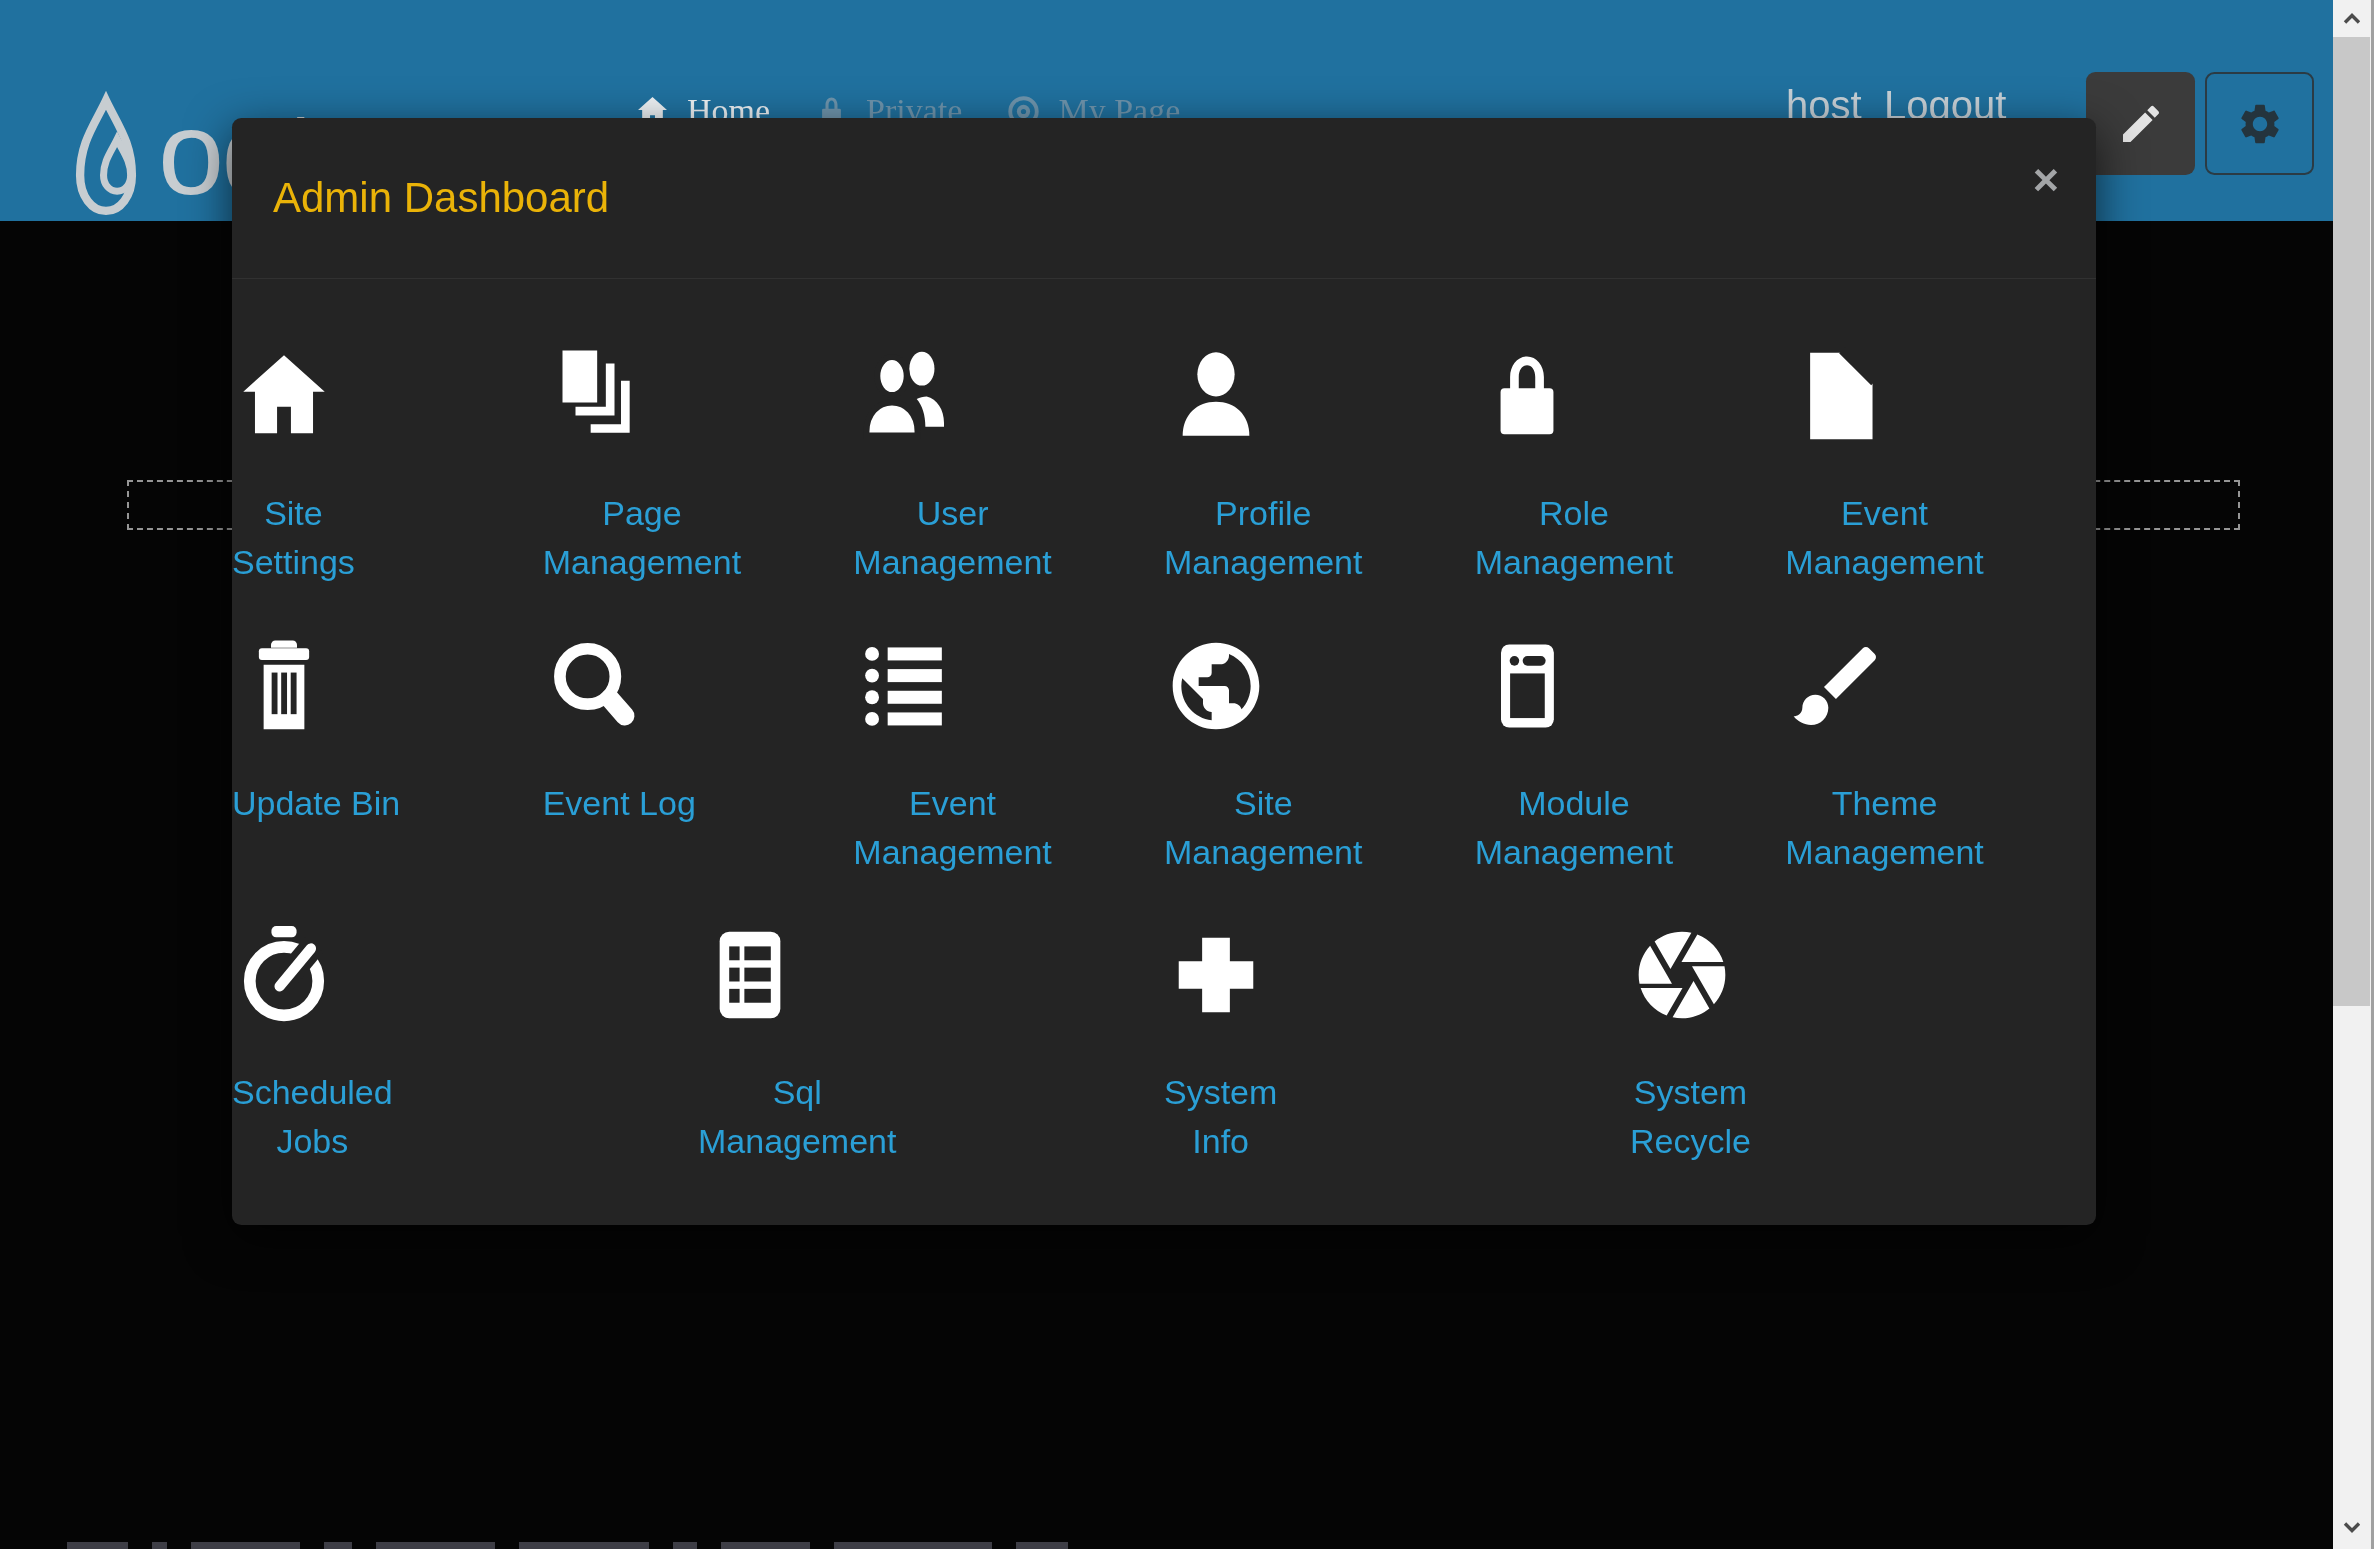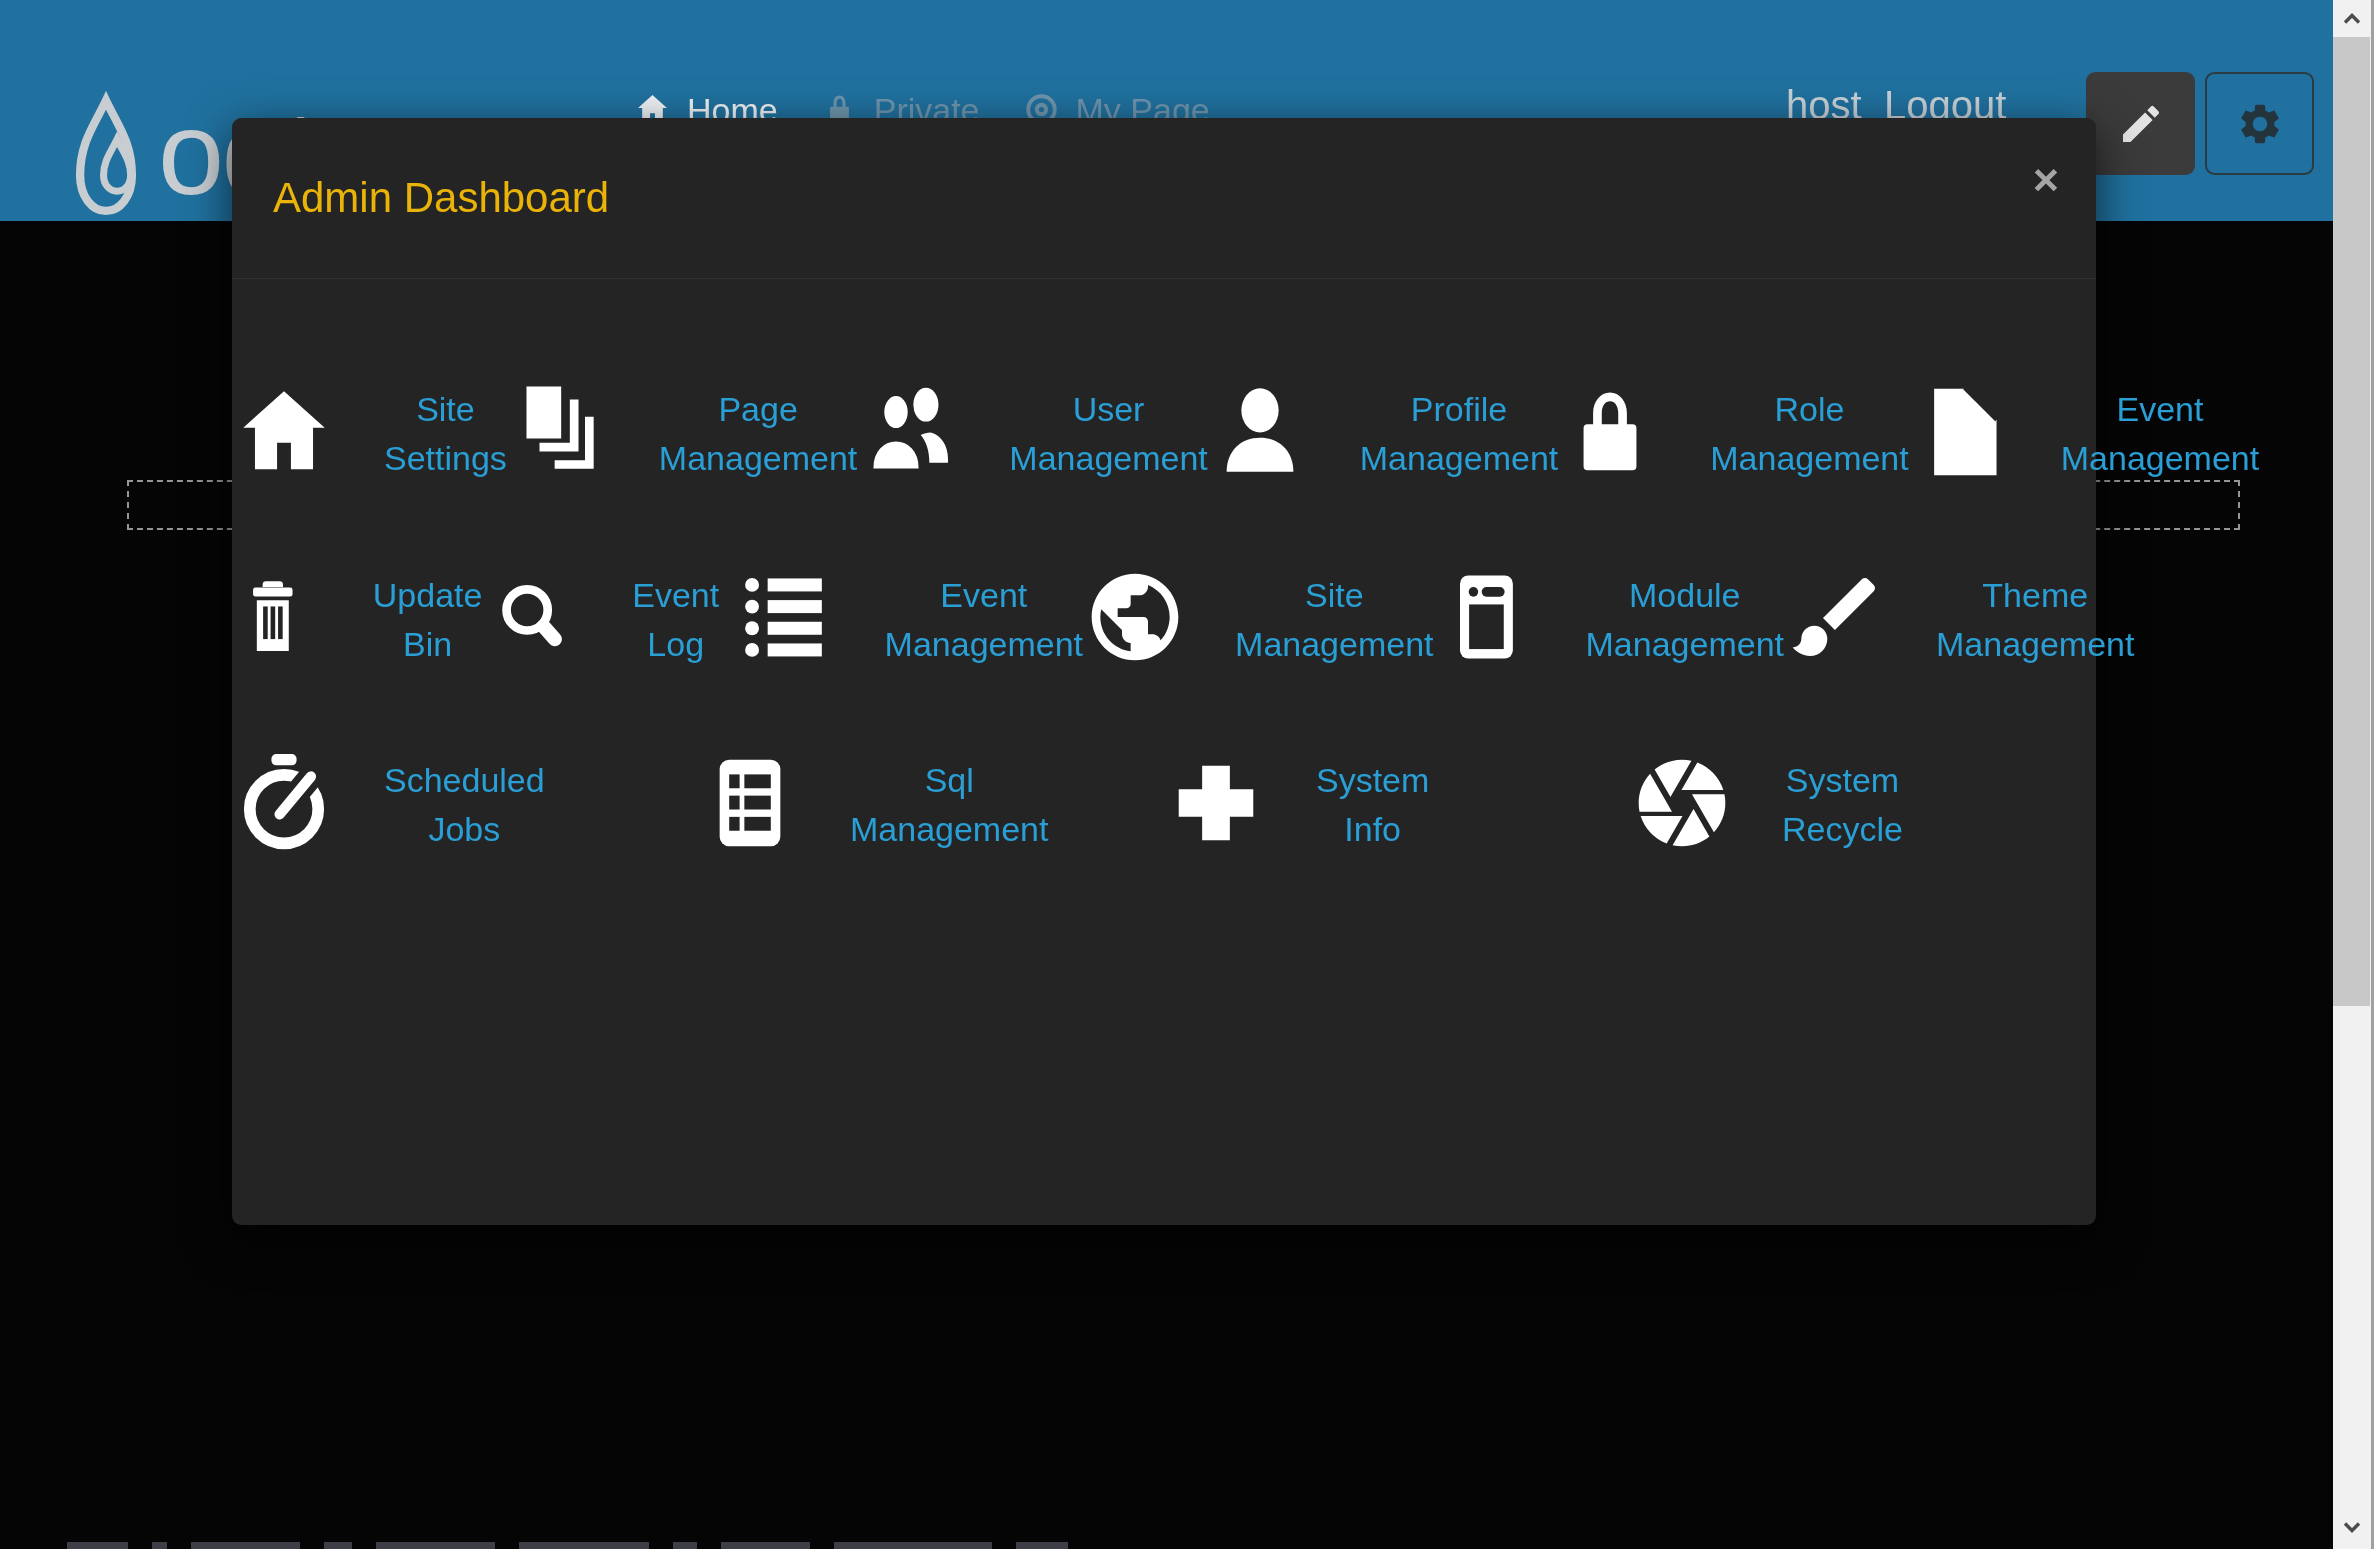--- a/index.html
+++ b/index.html
@@ -5,22 +5,22 @@
   html,body{margin:0;padding:0;width:2375px;height:1549px;background:#060606;
     font-family:"Liberation Sans","DejaVu Sans",sans-serif;-webkit-font-smoothing:antialiased;}
   #stage{position:relative;width:2375px;height:1549px;overflow:hidden;background:var(--page-bg,#060606);}
 
   
   .topbar{position:absolute;left:0;top:0;width:2333px;height:221px;background:var(--header-bg,#20719f);}
   .brand{position:absolute;left:69px;top:89px;display:flex;align-items:flex-start;color:#c7cdd1;}
   .brand-drop{width:74px;height:139px;}
   .brand-name{position:absolute;left:89px;top:3.7px;font-size:119px;letter-spacing:-2.8px;color:#c7cdd1;line-height:1;}
   .mainnav{position:absolute;left:634px;top:0;height:221px;display:flex;align-items:center;}
-  .nav-item{display:flex;align-items:flex-start;gap:16px;margin-right:43px;font-size:34px;
-    color:var(--nav-muted,#6f95ad);text-decoration:none;cursor:pointer;}
+  .nav-item{display:flex;align-items:flex-end;gap:16px;margin-right:43px;font-size:34px;
+    color:var(--nav-muted,#6f95ad);text-decoration:none;cursor:pointer;font-family:Liberation Serif, serif;}
   .nav-item.active{color:var(--nav-active,#eef2f5);}
   .nav-ic{width:37px;height:37px;flex:0 0 auto;}
   .hdr-link{position:absolute;top:83px;font-size:40px;color:#c8d1d7;text-decoration:none;cursor:pointer;}
   .hdr-link.host{left:1786px;}
   .hdr-link.logout{left:1884px;}
   .hdr-btn{position:absolute;top:72px;width:109px;height:103px;border-radius:9.3px;border:none;
     display:flex;align-items:center;justify-content:center;cursor:pointer;padding:0;background:transparent;}
   .hdr-btn.edit{left:2086px;background:#3b3b3b;color:#e3e3e3;}
   .hdr-btn.gear{left:2205px;background:transparent;border:2.8px solid #2b3b44;color:#24343d;}
   .hdr-btn svg{width:48px;height:48px;}
@@ -33,21 +33,21 @@
 
   
   .modal{position:absolute;left:232px;top:118px;width:1864px;height:1107px;background:var(--modal-bg,#242424);
     border-radius:9.3px;box-shadow:0 13px 46px rgba(0,0,0,.65);}
   .modal-header{position:relative;height:160px;border-bottom:0.9px solid #313131;}
   .modal-title{position:absolute;left:41px;top:50%;transform:translateY(-50%);font-size:42px;color:#eab308;}
   .modal-close{position:absolute;right:37px;top:39px;background:none;border:none;cursor:pointer;
     font-size:45px;font-weight:bold;color:#a3a5a7;line-height:1;padding:0;}
   .modal-body{padding-top:65px;}
   .tile-row{display:flex;margin-bottom:46px;}
-  .tile{flex:1 1 0;display:flex;flex-direction:row;align-items:flex-end;text-decoration:none;cursor:pointer;gap:48px;}
+  .tile{flex:1 1 0;display:flex;flex-direction:column;align-items:flex-start;text-decoration:none;cursor:pointer;}
   .tile-icon{width:104px;height:104px;color:var(--icon-color,#ffffff);}
   .tile-label{margin-top:41px;font-size:34px;line-height:1.45;text-align:center;color:var(--link-color,#2a9fd6);}
 
   
   .scrollbar{position:absolute;right:0;top:0;width:42px;height:1549px;background:#f1f1f1;border-right:4.6px solid #a0a0a0;box-sizing:border-box;}
   .sb-thumb{position:absolute;left:0;top:37px;width:37px;height:969px;background:#c8c8c8;cursor:pointer;}
   .sb-btn{position:absolute;left:0;width:37px;height:37px;display:flex;align-items:center;justify-content:center;cursor:pointer;color:#4c4c4c;}
   .sb-btn.up{top:0;}
   .sb-btn.down{bottom:3.7px;}
   .sb-btn svg{width:32px;height:24px;}

